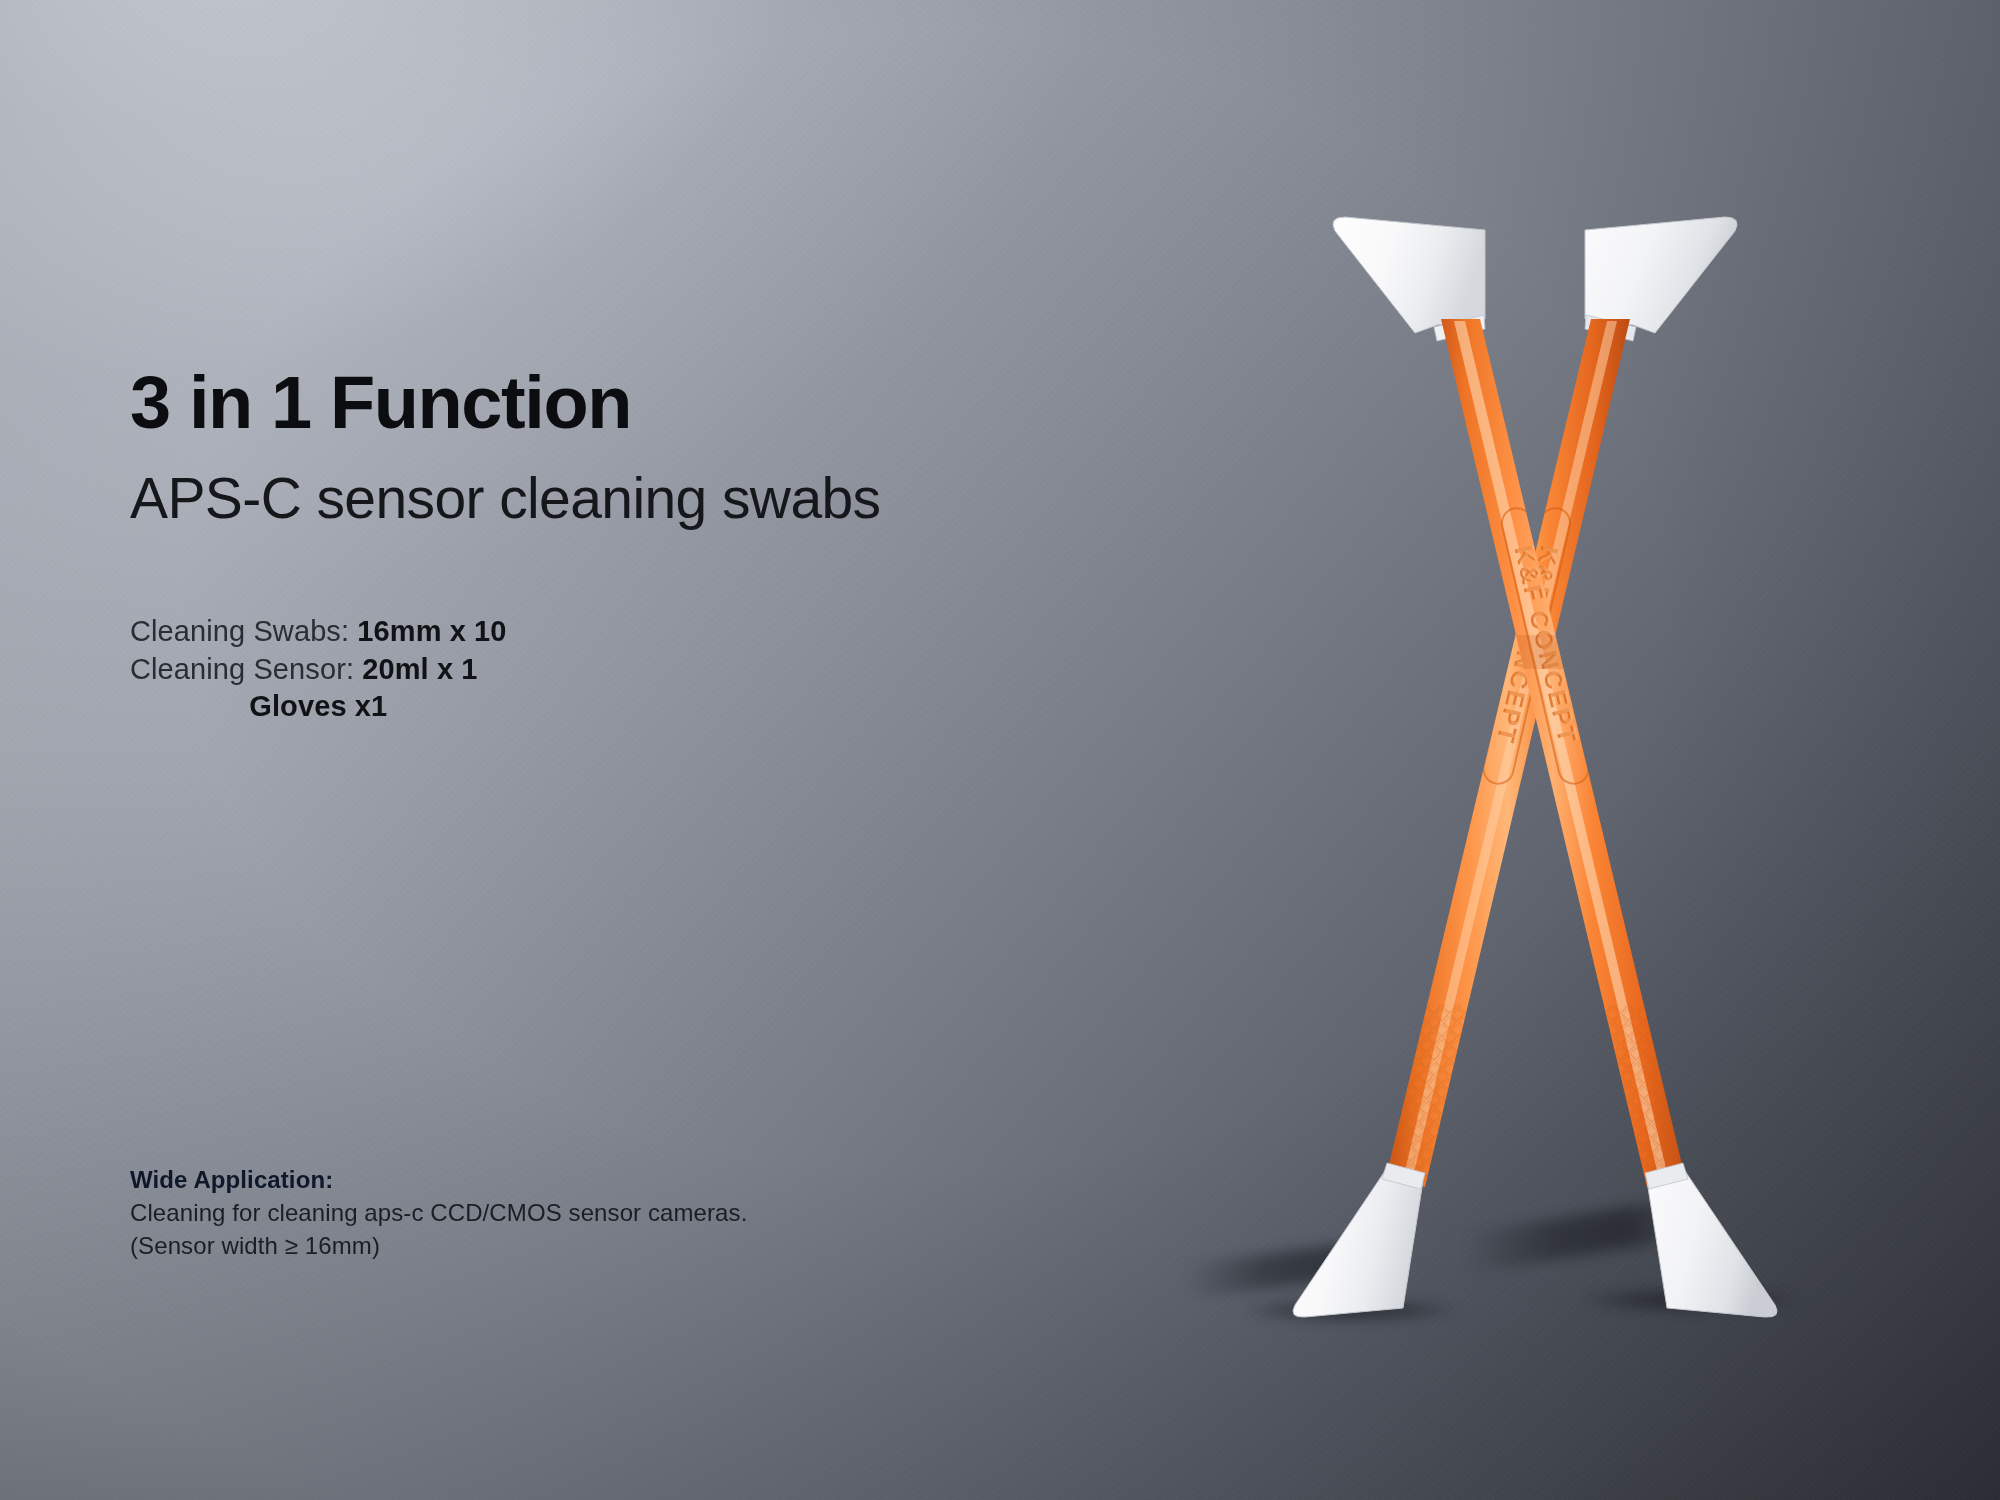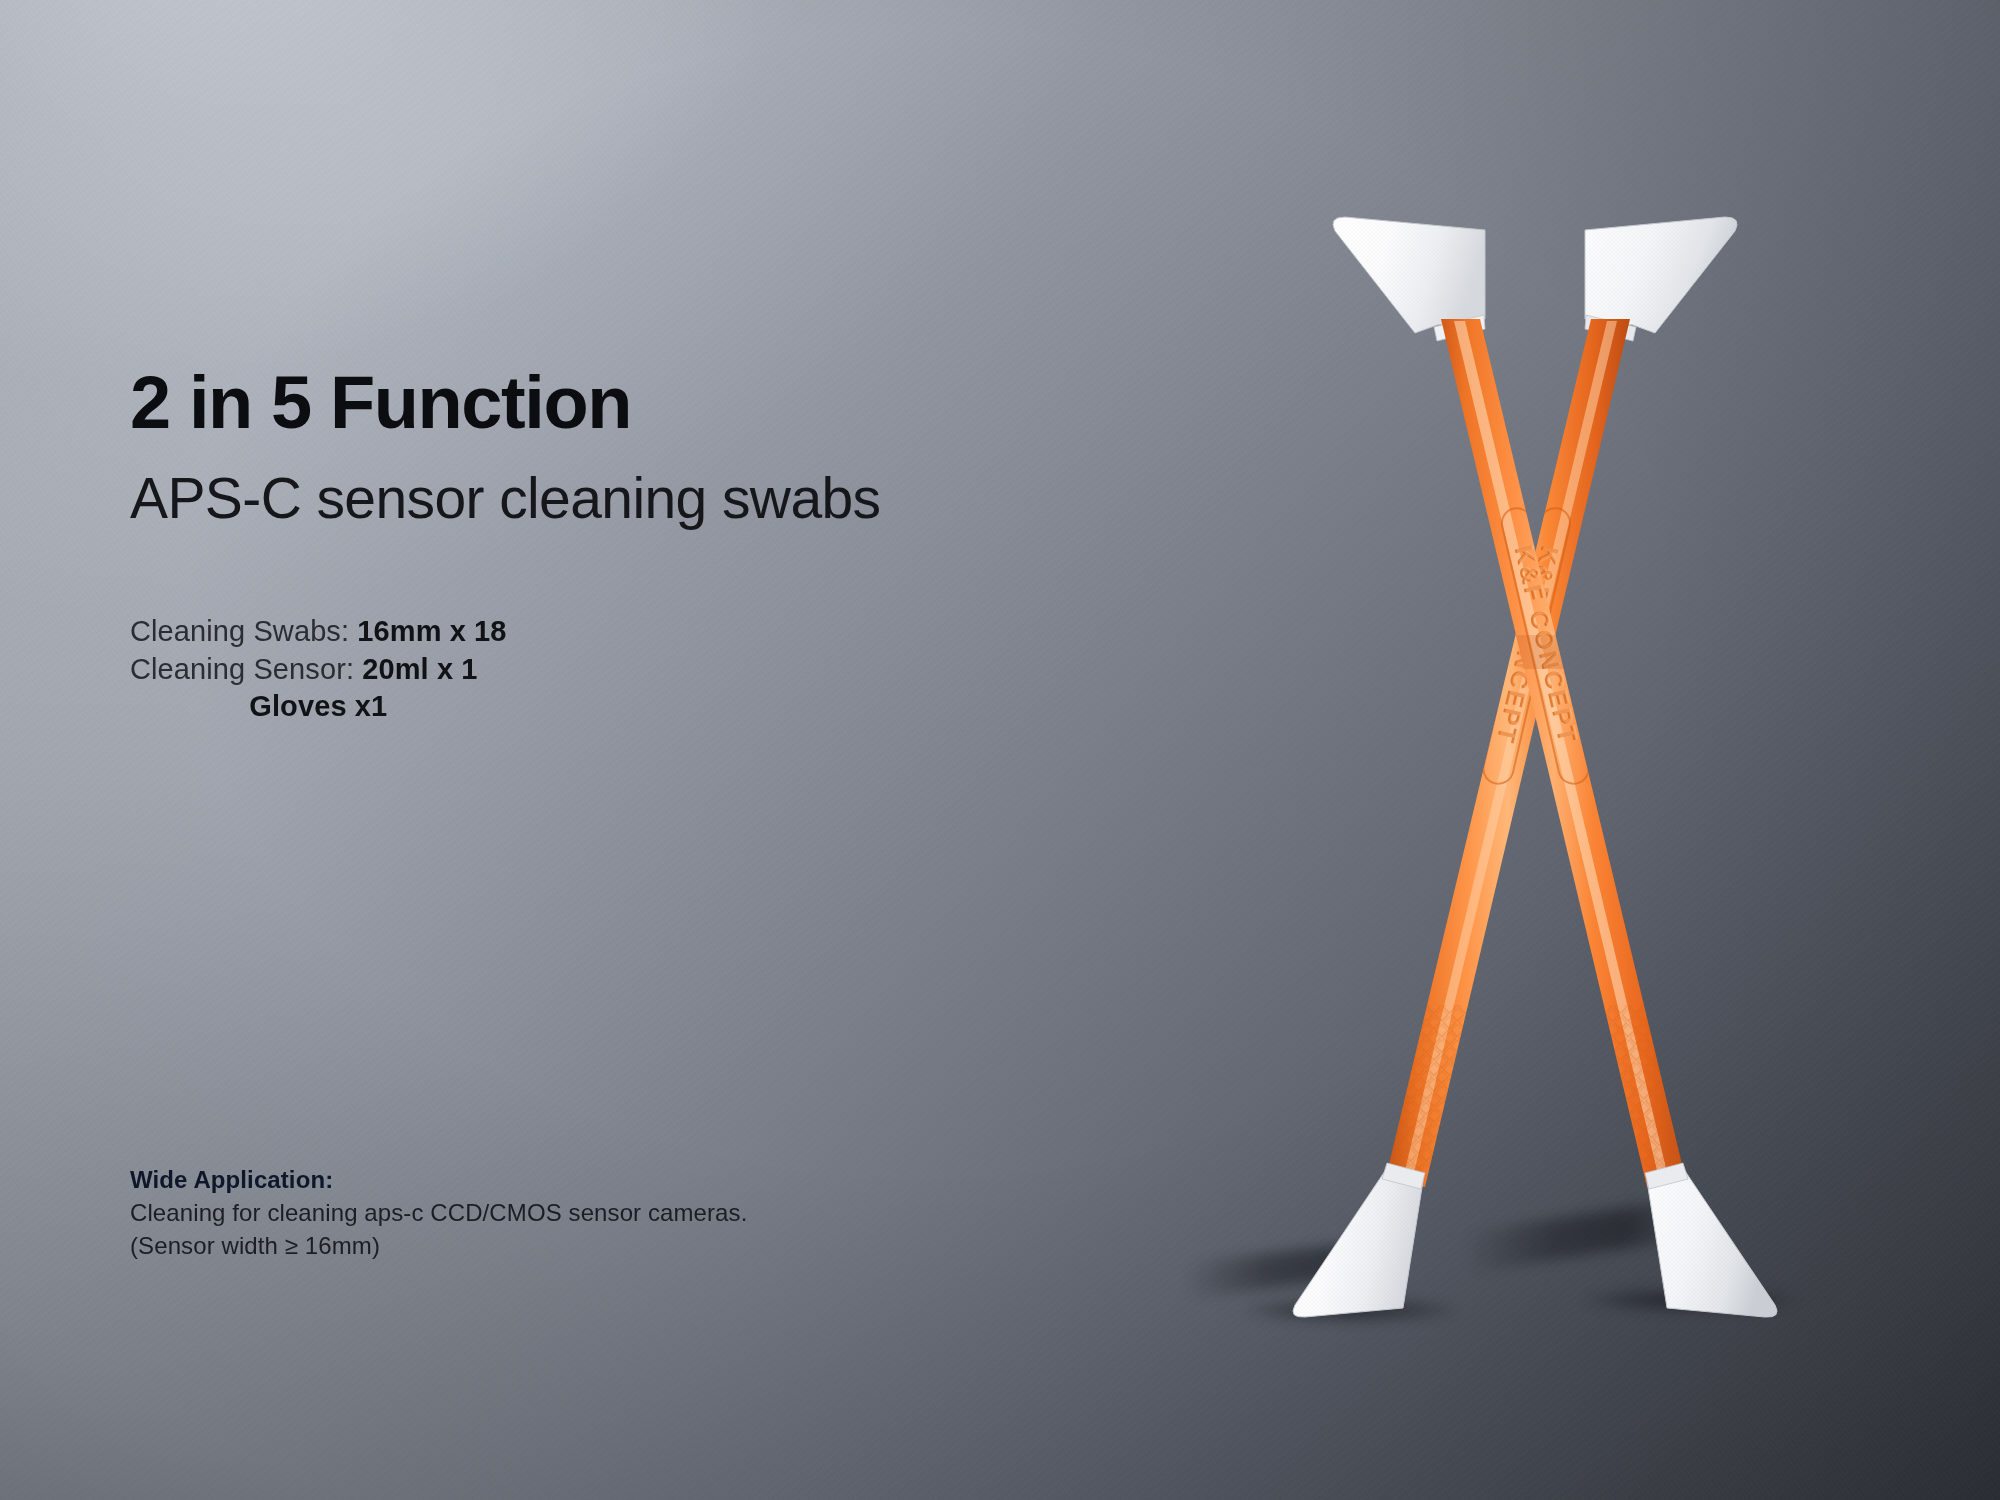--- a/index.html
+++ b/index.html
@@ -159,26 +159,26 @@
 </head>
 <body>
 
 <div id="stage">
 
   <div class="bg-base"></div>
   <div class="bg-glow"></div>
   <div class="bg-vignette"></div>
   <div class="bg-grain"></div>
 
-  <div class="copy" id="headline">2 in 5 Function</div>
+  <div class="copy" id="headline">3 in 1 Function</div>
   <div class="copy" id="subhead">APS-C sensor cleaning swabs</div>
 
   <div class="copy" id="spec-list">
     <div class="spec-row">
-      <span>Cleaning Swabs: </span><span class="val">16mm x 18</span>
+      <span>Cleaning Swabs: </span><span class="val">16mm x 10</span>
     </div>
     <div class="spec-row">
       <span>Cleaning Sensor: </span><span class="val">20ml x 1</span>
     </div>
     <div class="spec-row strong">
       <span>Gloves x1</span>
     </div>
   </div>
 
   <div class="copy" id="wide-app">

